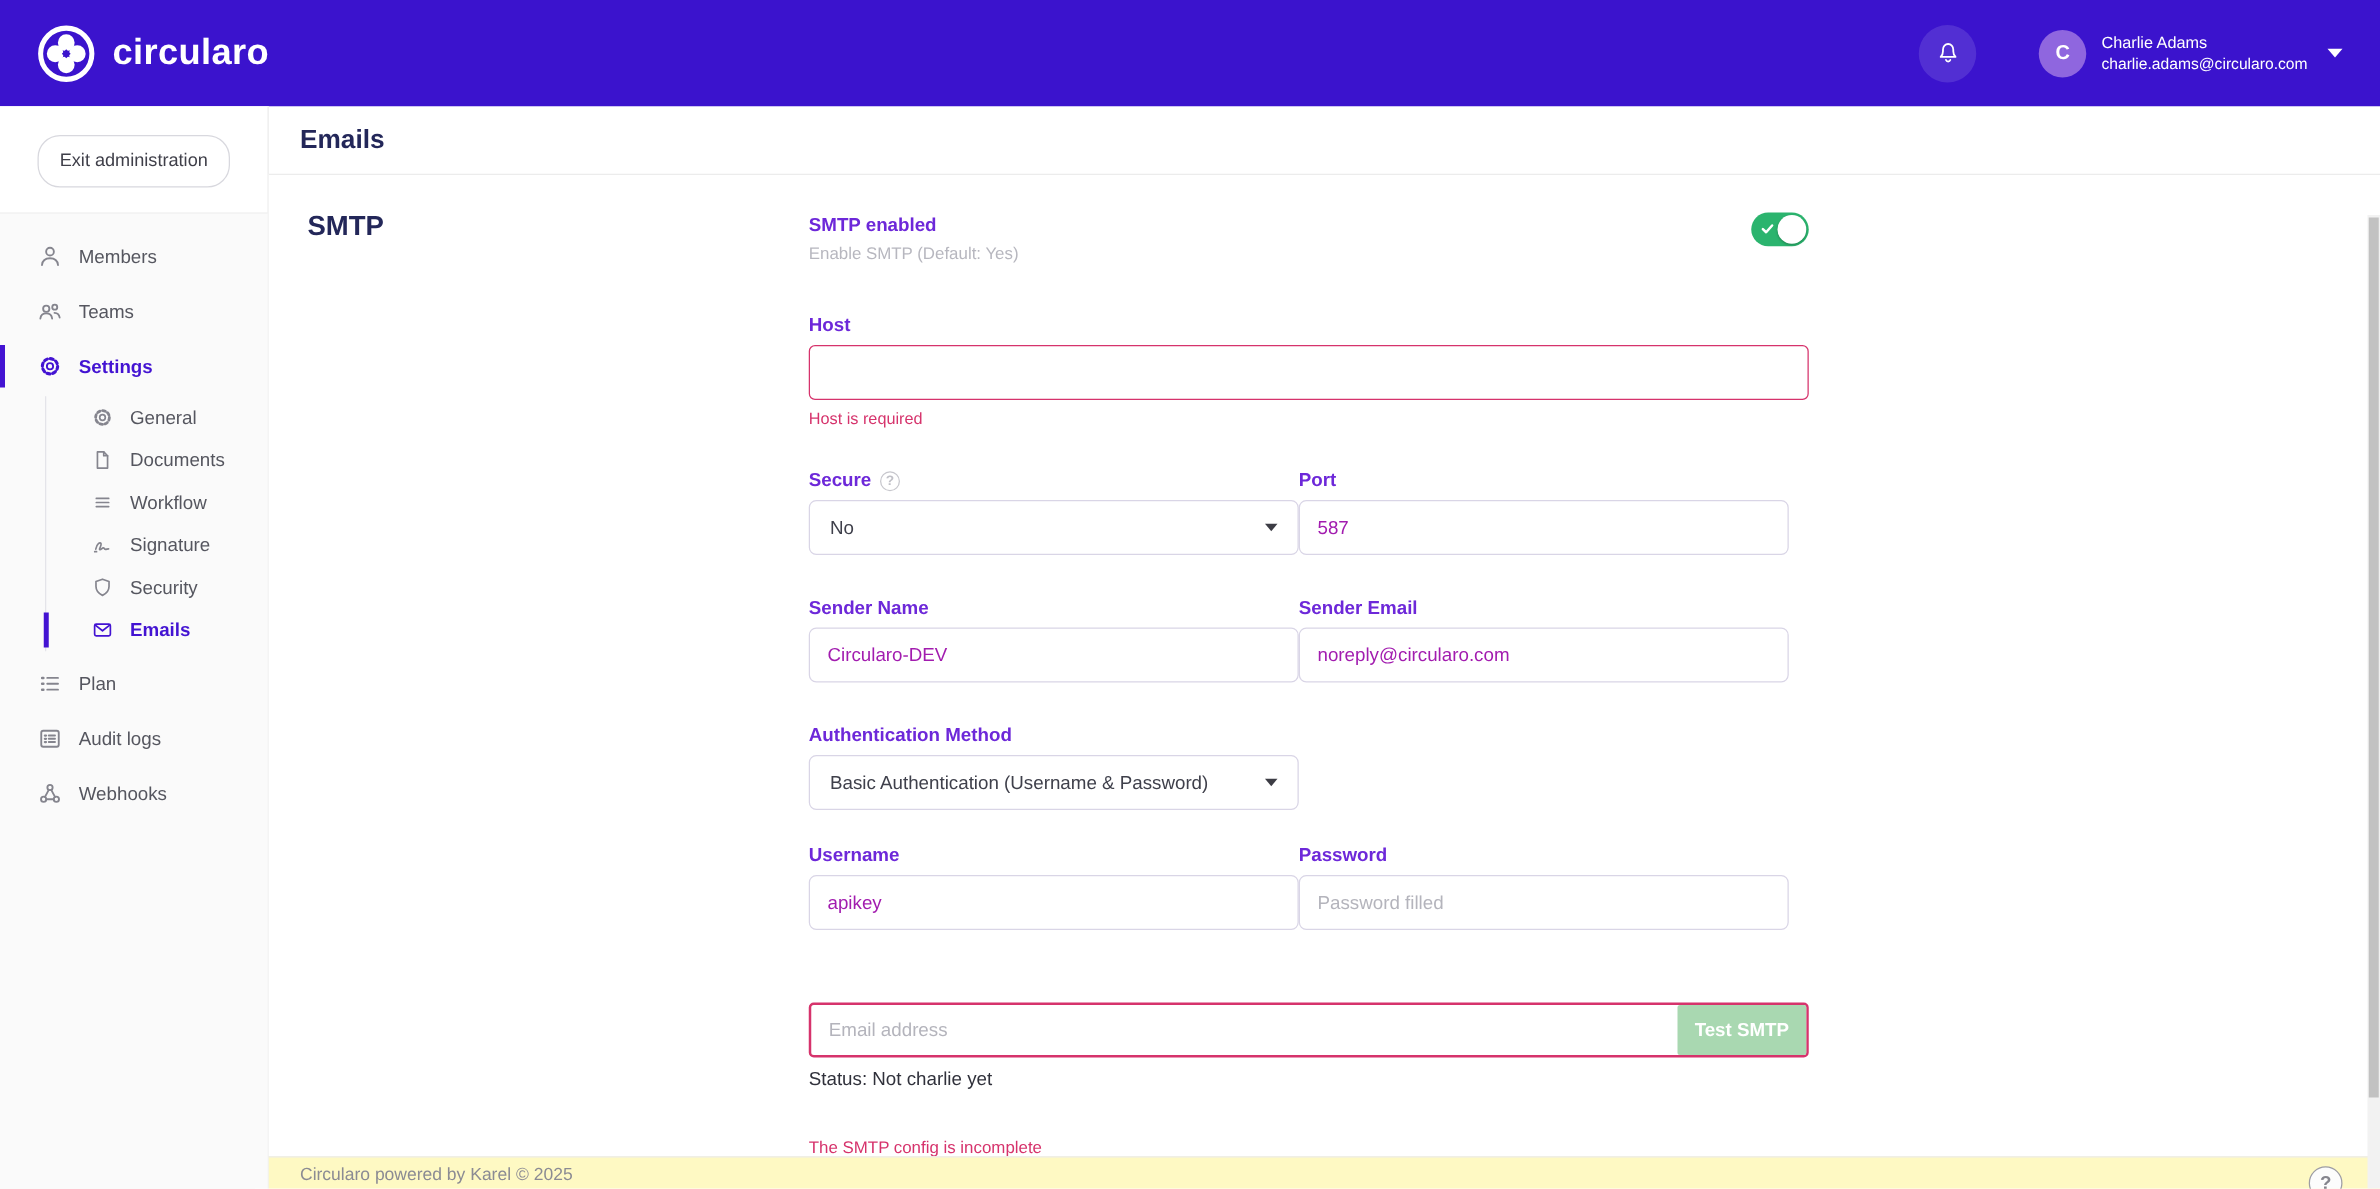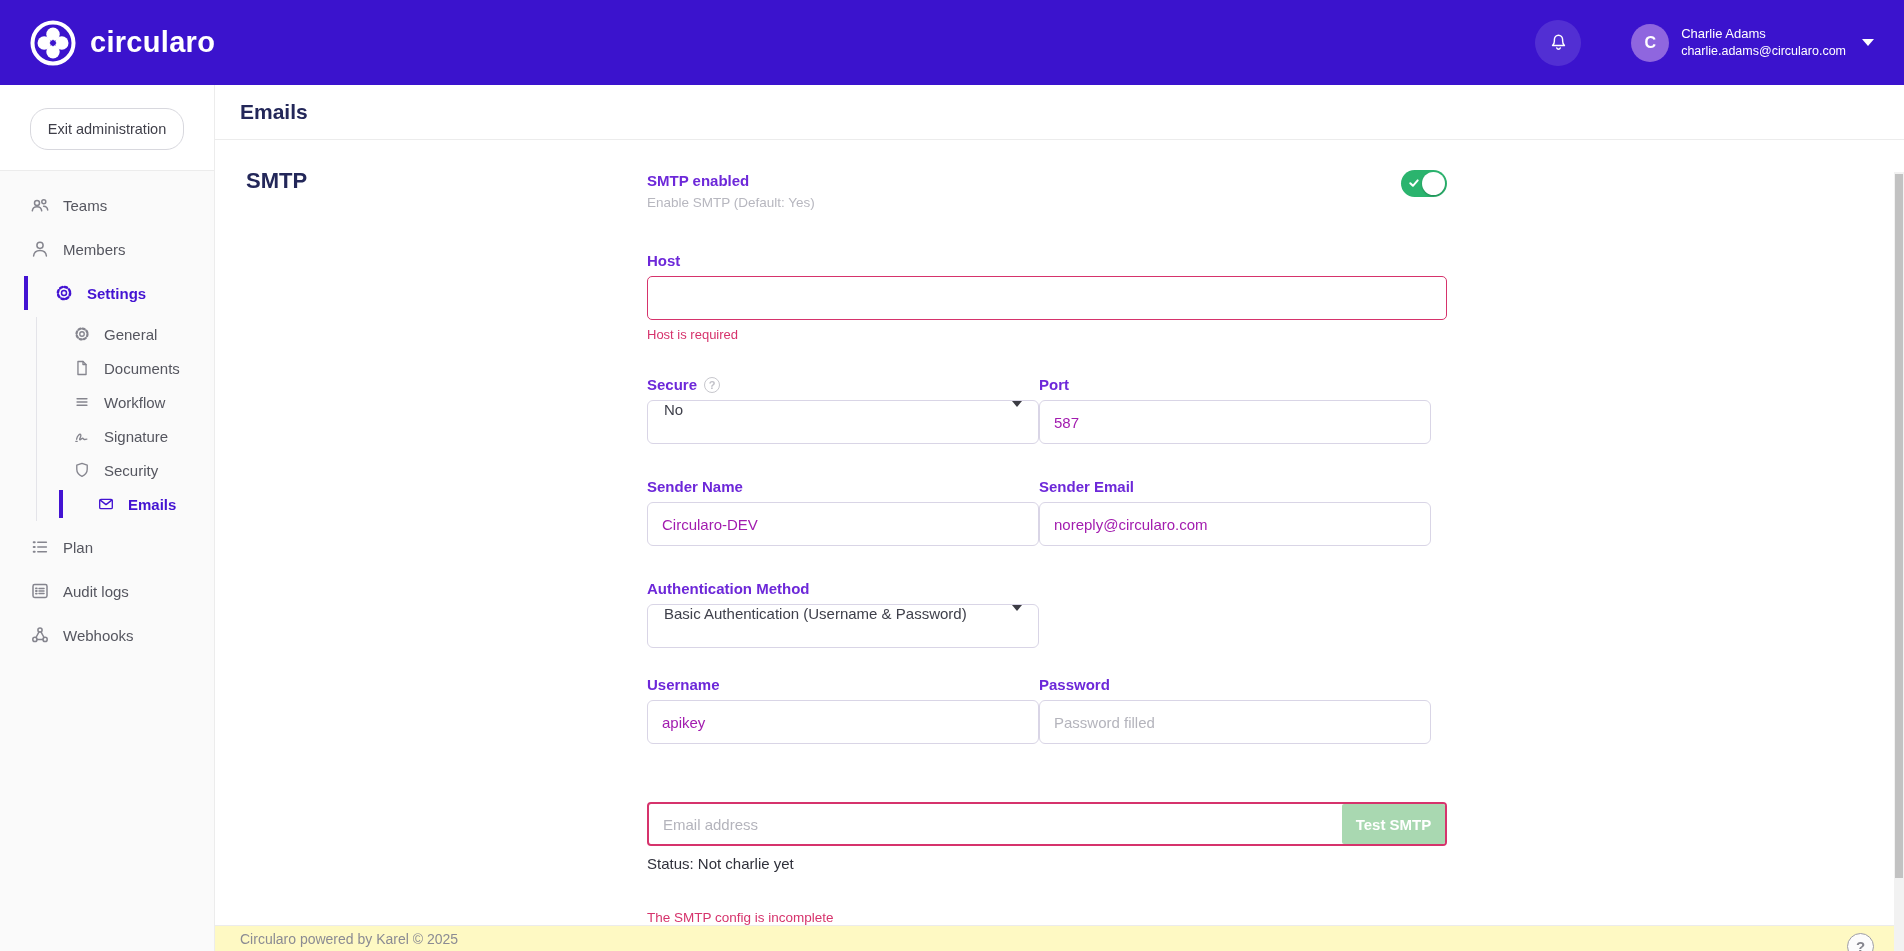--- a/index.html
+++ b/index.html
@@ -22,21 +22,21 @@
   
   .body-wrap { display:flex; height:866px; }
 
   
   .sidebar { width:215px; border-right:1px solid #ececec; display:flex; flex-direction:column; background:#fff; flex:none; }
   .exit-wrap { height:86px; border-bottom:1px solid #ececec; }
   .exit-btn { display:block; width:154px; height:42px; margin:23px auto 0; background:#fff; border:1px solid #d8d8de; border-radius:18px; font-size:14.5px; color:#3f3f49; font-family:inherit; cursor:pointer; }
   .nav { flex:1; background:#fafafa; padding-top:12px; }
   .nav-item { display:flex; align-items:center; height:44px; padding-left:30px; gap:13px; color:#55565f; font-size:15px; font-weight:500; cursor:pointer; position:relative; }
   .nav-item svg { stroke:#85858e; fill:none; stroke-width:1.5; stroke-linecap:round; stroke-linejoin:round; flex:none; }
-  .nav-item.active { color:#4313d2; font-weight:700;margin-left:24px; }
+  .nav-item.active { color:#4313d2; font-weight:700; }
   .nav-item.active svg { stroke:#4313d2; }
   .nav-item.active::before { content:""; position:absolute; left:0; top:5px; bottom:5px; width:4px; background:#4313d2; }
   .sub { margin-left:36px; border-left:1px solid #e4e4e9; margin-top:2px; margin-bottom:4px; }
   .sub .nav-item { height:34px; padding-left:36px; }
   .sub .nav-item.active::before { left:-2.5px; top:3px; bottom:3px; }
 
   
   .main { flex:1; display:flex; flex-direction:column; min-width:0; }
   .page-head { height:87px; display:flex; align-items:center; padding-left:25px; }
   .page-head h1 { font-size:21px; color:#232759; font-weight:800; }
@@ -52,21 +52,21 @@
   .toggle { position:absolute; right:0; top:-2px; width:46px; height:27px; border-radius:14px; background:#2bb46e; cursor:pointer; }
   .toggle-knob { position:absolute; right:2px; top:2px; width:23px; height:23px; border-radius:50%; background:#fff; box-shadow:0 1px 2px rgba(0,0,0,.25); }
   .toggle-check { position:absolute; left:7px; top:7px; line-height:0; }
 
   .fgroup { margin-bottom:34px; }
   .fgroup .f-label { display:block; margin-bottom:7px; }
   .fgroup .err { margin-top:7px; }
   input.tf { width:100%; height:44px; border:1px solid #d9d5e6; border-radius:6px; padding:0 14px; font-size:15px; color:#a21caf; font-family:inherit; background:#fff; outline:none; }
   input.tf::placeholder { color:#b4b4bc; opacity:1; }
   input.tf.invalid { border:1.8px solid #d6336c; border-radius:5px; }
-  .sel { width:100%; height:44px; border:1px solid #d9d5e6; border-radius:6px; padding:0 16px; font-size:15px; color:#3f404b; background:#fff; display:flex; align-items:flex-start; justify-content:space-between; cursor:pointer; }
+  .sel { width:100%; height:44px; border:1px solid #d9d5e6; border-radius:6px; padding:0 16px; font-size:15px; color:#3f404b; background:#fff; display:flex; align-items:center; justify-content:space-between; cursor:pointer; }
   .sel-caret { width:0; height:0; border-left:5.5px solid transparent; border-right:5.5px solid transparent; border-top:6.5px solid #3c3c44; }
   .grid2 { display:grid; grid-template-columns:392px 392px; margin-bottom:34px; }
   .label-row { display:flex; align-items:center; gap:7px; margin-bottom:7px; }
   .label-row .f-label { margin-bottom:0; }
   .qmark { width:16px; height:16px; border:1.3px solid #c7c7cd; border-radius:50%; color:#c0c0c7; font-size:11px; font-weight:700; display:inline-flex; align-items:center; justify-content:center; cursor:pointer; }
   .auth-group { width:392px; margin-bottom:28px; }
   .user-pass { margin-bottom:58px; }
 
   .test-row { position:relative; }
   .test-row input.tf { border:2px solid #d6336c; border-radius:4px; padding-right:120px; }
@@ -121,34 +121,34 @@
 <div class="body-wrap">
 
   <aside class="sidebar">
     <div class="exit-wrap">
       <button class="exit-btn">Exit administration</button>
     </div>
     <nav class="nav">
 
       <div class="nav-item">
         <svg viewBox="0 0 20 20" width="20" height="20">
+            <circle cx="10" cy="6.3" r="3.1"></circle>
+            <path d="M3.6 17c.4-3.6 3-5.4 6.4-5.4s6 1.8 6.4 5.4"></path>
+          </svg>
+        <span>Members</span>
+      </div>
+
+      <div class="nav-item">
+        <svg viewBox="0 0 20 20" width="20" height="20">
             <circle cx="7" cy="8" r="2.5"></circle>
             <path d="M2.3 15.8c.3-2.7 2.1-4.1 4.7-4.1s4.4 1.4 4.7 4.1"></path>
             <circle cx="13.8" cy="6.7" r="2"></circle>
             <path d="M13.6 11.3c2.2.1 3.8 1.4 4.1 3.7"></path>
           </svg>
         <span>Teams</span>
-      </div>
-
-      <div class="nav-item">
-        <svg viewBox="0 0 20 20" width="20" height="20">
-            <circle cx="10" cy="6.3" r="3.1"></circle>
-            <path d="M3.6 17c.4-3.6 3-5.4 6.4-5.4s6 1.8 6.4 5.4"></path>
-          </svg>
-        <span>Members</span>
       </div>
 
       <div class="nav-item active">
         <svg viewBox="0 0 20 20" width="20" height="20">
             <circle cx="10" cy="10" r="6.1" stroke-width="2.5" stroke-dasharray="2.4 2.39"></circle>
             <circle cx="10" cy="10" r="2.5" stroke-width="1.5"></circle>
           </svg>
         <span>Settings</span>
       </div>
 

